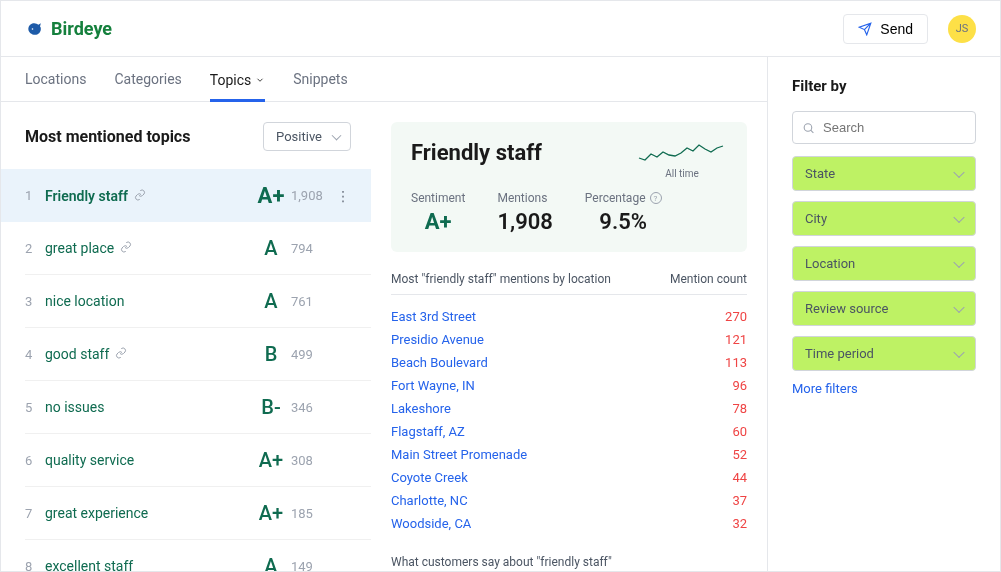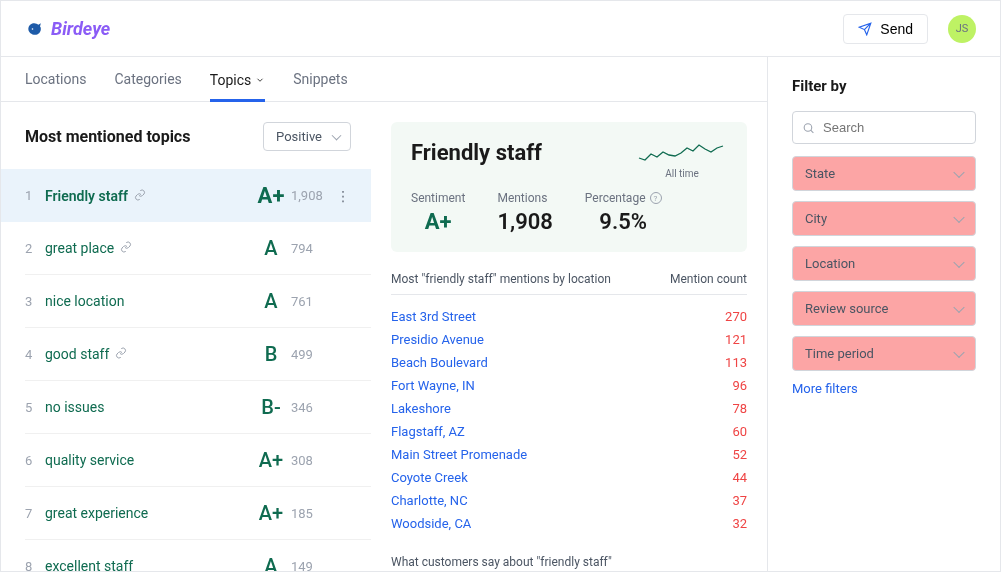--- a/index.html
+++ b/index.html
@@ -1,23 +1,23 @@
 <!DOCTYPE html>
 <html><head>
 <meta charset="utf-8">
 <style>
 * { box-sizing: border-box; margin: 0; padding: 0; }
 body { font-family: -apple-system, BlinkMacSystemFont, "Segoe UI", Roboto, sans-serif; background: #fff; color: #1a1a1a; font-size: 14px; }
 .app { width: 1001px; height: 572px; border: 1px solid #e5e7eb; display: flex; flex-direction: column; }
 .topbar { height: 56px; border-bottom: 1px solid #e5e7eb; display: flex; align-items: center; padding: 0 24px; justify-content: space-between; }
-.logo { display: flex; align-items: center; gap: 6px; font-weight: 700; font-size: 18px; color: #8b5cf6; font-style: italic; }
+.logo { display: flex; align-items: center; gap: 6px; font-weight: 700; font-size: 18px; color: #15803d; }
 .logo svg { width: 20px; height: 20px; color: #1e5ba8; }
 .topbar-right { display: flex; align-items: center; gap: 20px; }
 .send-btn { display: flex; align-items: center; gap: 8px; border: 1px solid #e5e7eb; background: #fff; padding: 6px 14px; border-radius: 4px; font-size: 14px; cursor: pointer; }
-.avatar { width: 28px; height: 28px; border-radius: 50%; background: #bef264; display: flex; align-items: center; justify-content: center; font-size: 11px; color: #6b7280; }
+.avatar { width: 28px; height: 28px; border-radius: 50%; background: #fde047; display: flex; align-items: center; justify-content: center; font-size: 11px; color: #6b7280; }
 .body { flex: 1; display: flex; overflow: hidden; }
 .main { flex: 1; border-right: 1px solid #e5e7eb; display: flex; flex-direction: column; overflow: hidden; }
 .tabs { display: flex; gap: 28px; padding: 0 24px; border-bottom: 1px solid #e5e7eb; }
 .tab { padding: 14px 0; color: #6b7280; cursor: pointer; display: flex; align-items: center; gap: 4px; }
 .tab.active { color: #1a1a1a; border-bottom: 3px solid #2563eb; margin-bottom: -1px; padding-bottom: 11px; justify-content: center; }
 .content { flex: 1; display: flex; overflow: hidden; }
 .left-col { width: 370px; padding: 20px 0 0 24px; overflow: hidden; }
 .left-header { display: flex; justify-content: space-between; align-items: center; padding-right: 20px; margin-bottom: 18px; }
 .left-header h2 { font-size: 16px; font-weight: 700; }
 .select-box { border: 1px solid #d1d5db; border-radius: 4px; padding: 6px 28px 6px 12px; font-size: 13px; color: #4b5563; position: relative; cursor: pointer; background: #fff; }
@@ -47,21 +47,21 @@
 .loc-row { display: flex; justify-content: space-between; padding: 4px 0; font-size: 13px; }
 .loc-name { color: #2563eb; cursor: pointer; }
 .loc-count { color: #ef4444; }
 .say-section { margin-top: 20px; }
 .say-title { font-size: 12px; color: #4b5563; border-bottom: 1px solid #e5e7eb; padding-bottom: 8px; margin-bottom: 10px; }
 .sidebar { width: 232px; padding: 20px 24px; }
 .sidebar h3 { font-size: 15px; font-weight: 700; margin-bottom: 16px; }
 .search-wrap { position: relative; margin-bottom: 12px; }
 .search-wrap svg { position: absolute; left: 10px; top: 50%; transform: translateY(-50%); width: 13px; height: 13px; color: #9ca3af; }
 .search-wrap input { width: 100%; border: 1px solid #d1d5db; border-radius: 4px; padding: 8px 10px 8px 30px; font-size: 13px; outline: none; }
-.filter-select { width: 100%; border: 1px solid #d1d5db; border-radius: 4px; padding: 9px 12px; font-size: 13px; color: #4b5563; margin-bottom: 10px; background: #fca5a5; cursor: pointer; position: relative; }
+.filter-select { width: 100%; border: 1px solid #d1d5db; border-radius: 4px; padding: 9px 12px; font-size: 13px; color: #4b5563; margin-bottom: 10px; background: #bef264; cursor: pointer; position: relative; }
 .filter-select::after { content: ''; position: absolute; right: 12px; top: 50%; width: 7px; height: 7px; border-right: 1.5px solid #9ca3af; border-bottom: 1.5px solid #9ca3af; transform: translateY(-70%) rotate(45deg); }
 .more-filters { color: #2563eb; font-size: 13px; margin-top: 8px; cursor: pointer; }
 .help-circle { display: inline-flex; width: 12px; height: 12px; border: 1px solid #9ca3af; border-radius: 50%; align-items: center; justify-content: center; font-size: 8px; color: #9ca3af; }
 </style>
 </head>
 <body>
 
 <div class="app">
   <div class="topbar">
     <div class="logo">

